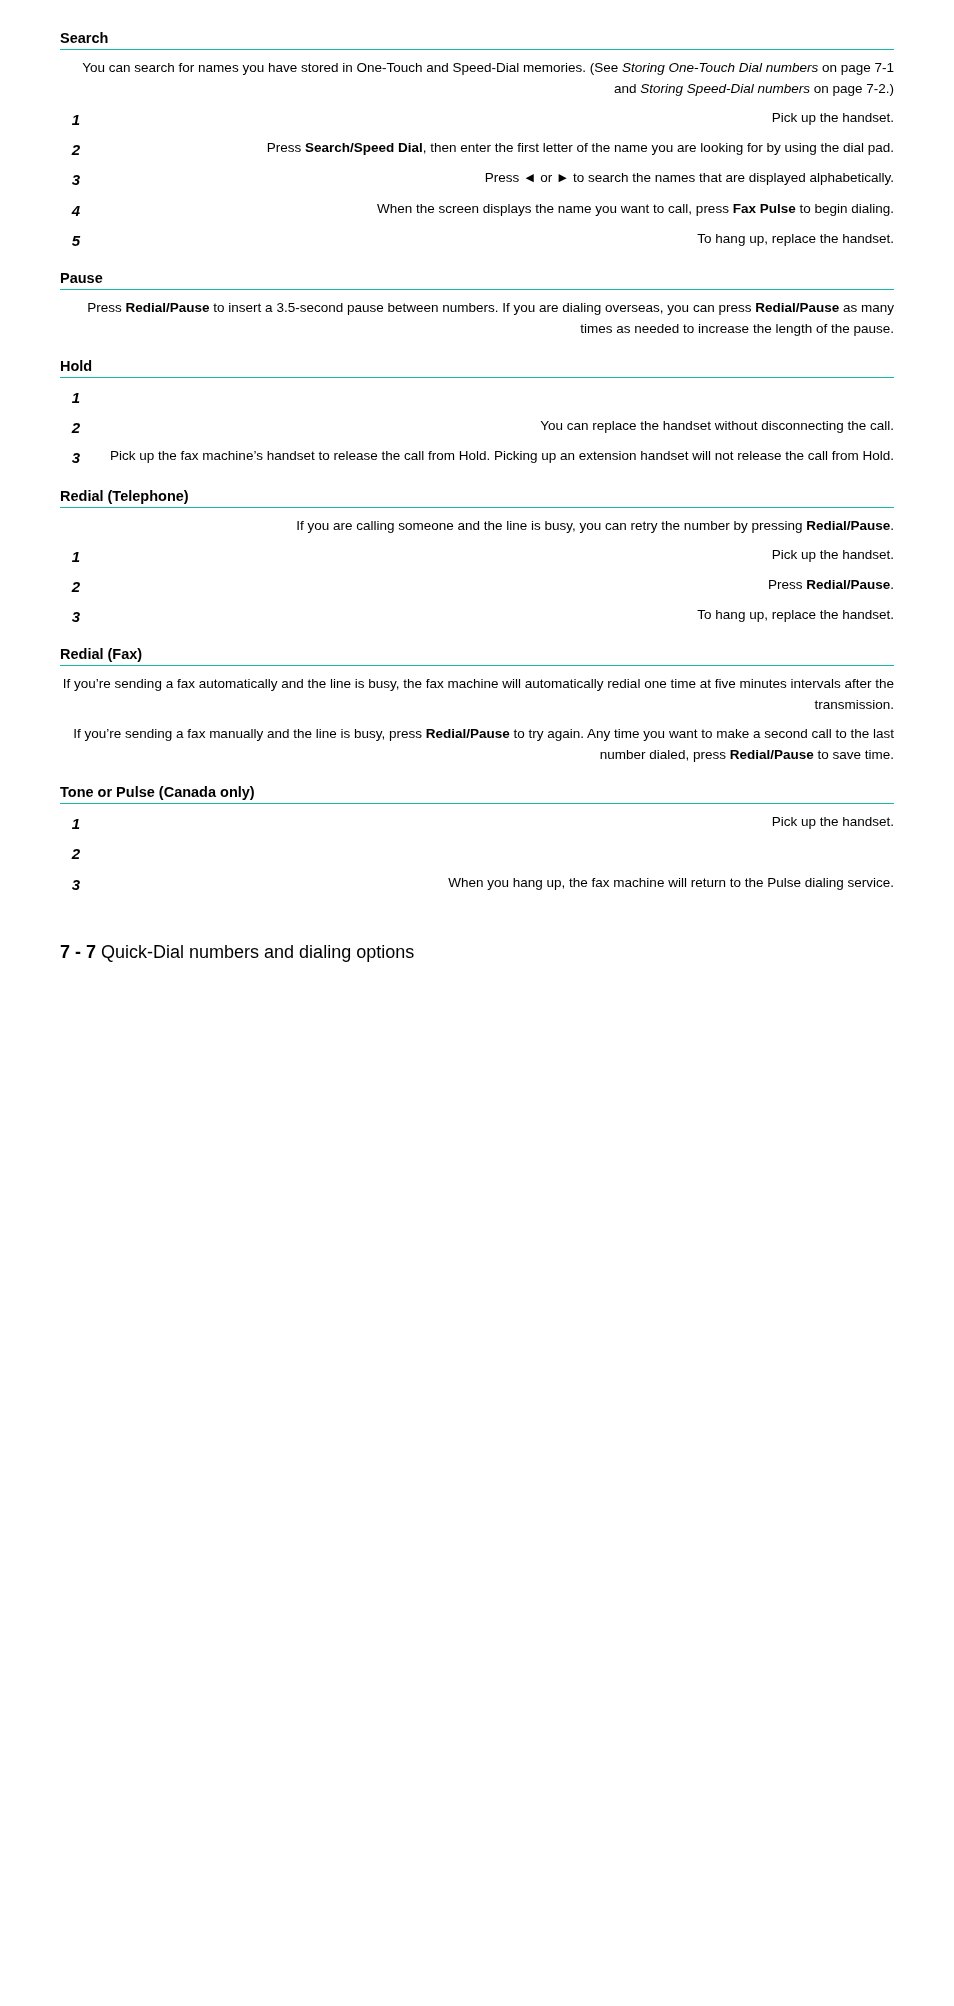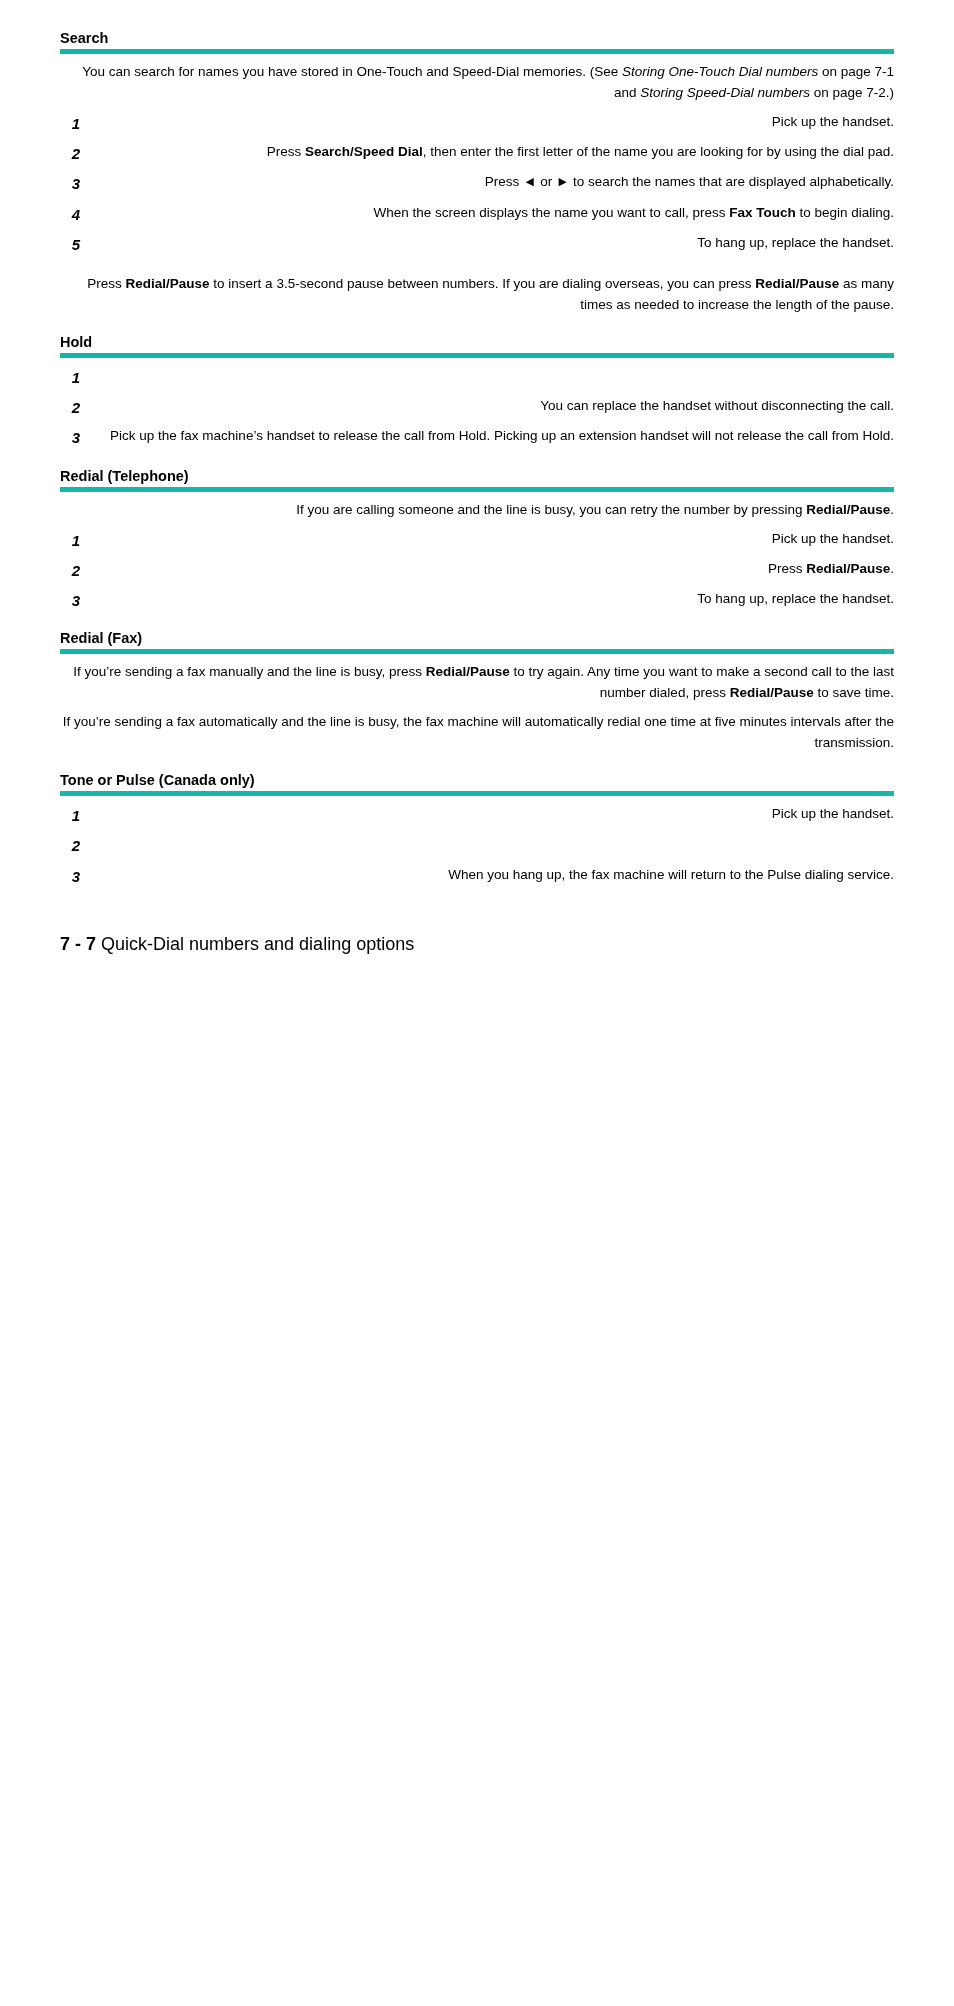--- a/index.html
+++ b/index.html
@@ -13,21 +13,21 @@
       padding: 30px 60px 40px 60px;
     }
     .section {
       margin-bottom: 18px;
     }
     .section-title {
       font-weight: bold;
       font-size: 14.5px;
       margin-bottom: 4px;
       padding-bottom: 3px;
-      border-bottom: 5px solid #14b8a6;
+      border-bottom: 1px solid #14b8a6;
     }
     .section-body {
       margin-top: 8px;
       text-align: right;
     }
     .section-body p {
       margin-bottom: 8px;
       line-height: 1.55;
     }
     .steps {
@@ -86,30 +86,31 @@
           <li>
             <span class="step-num">2</span>
             <span class="step-text">Press <strong>Search/Speed Dial</strong>, then enter the first letter of the name you are looking for by using the dial pad.</span>
           </li>
           <li>
             <span class="step-num">3</span>
             <span class="step-text">Press ◄ or ► to search the names that are displayed alphabetically.</span>
           </li>
           <li>
             <span class="step-num">4</span>
-            <span class="step-text">When the screen displays the name you want to call, press <strong>Fax Touch</strong> to begin dialing.</span>
+            <span class="step-text">When the screen displays the name you want to call, press <strong>Fax Pulse</strong> to begin dialing.</span>
           </li>
           <li>
             <span class="step-num">5</span>
             <span class="step-text">To hang up, replace the handset.</span>
           </li>
         </ol>
       </div>
     </div>
     <div class="section">
+      <div class="section-title">Pause</div>
       <div class="section-body">
         <p>Press <strong>Redial/Pause</strong> to insert a 3.5-second pause between numbers. If you are dialing overseas, you can press <strong>Redial/Pause</strong> as many times as needed to increase the length of the pause.</p>
       </div>
     </div>
     <div class="section">
       <div class="section-title">Hold</div>
       <div class="section-body">
         <ol class="steps">
           <li>
             <span class="step-num">1</span>
@@ -141,22 +142,22 @@
           <li>
             <span class="step-num">3</span>
             <span class="step-text">To hang up, replace the handset.</span>
           </li>
         </ol>
       </div>
     </div>
     <div class="section">
       <div class="section-title">Redial (Fax)</div>
       <div class="section-body">
+        <p>If you’re sending a fax automatically and the line is busy, the fax machine will automatically redial one time at five minutes intervals after the transmission.</p>
         <p>If you’re sending a fax manually and the line is busy, press <strong>Redial/Pause</strong> to try again. Any time you want to make a second call to the last number dialed, press <strong>Redial/Pause</strong> to save time.</p>
-        <p>If you’re sending a fax automatically and the line is busy, the fax machine will automatically redial one time at five minutes intervals after the transmission.</p>
       </div>
     </div>
     <div class="section">
       <div class="section-title">Tone or Pulse (Canada only)</div>
       <div class="section-body">
         <ol class="steps">
           <li>
             <span class="step-num">1</span>
             <span class="step-text">Pick up the handset.</span>
           </li>

